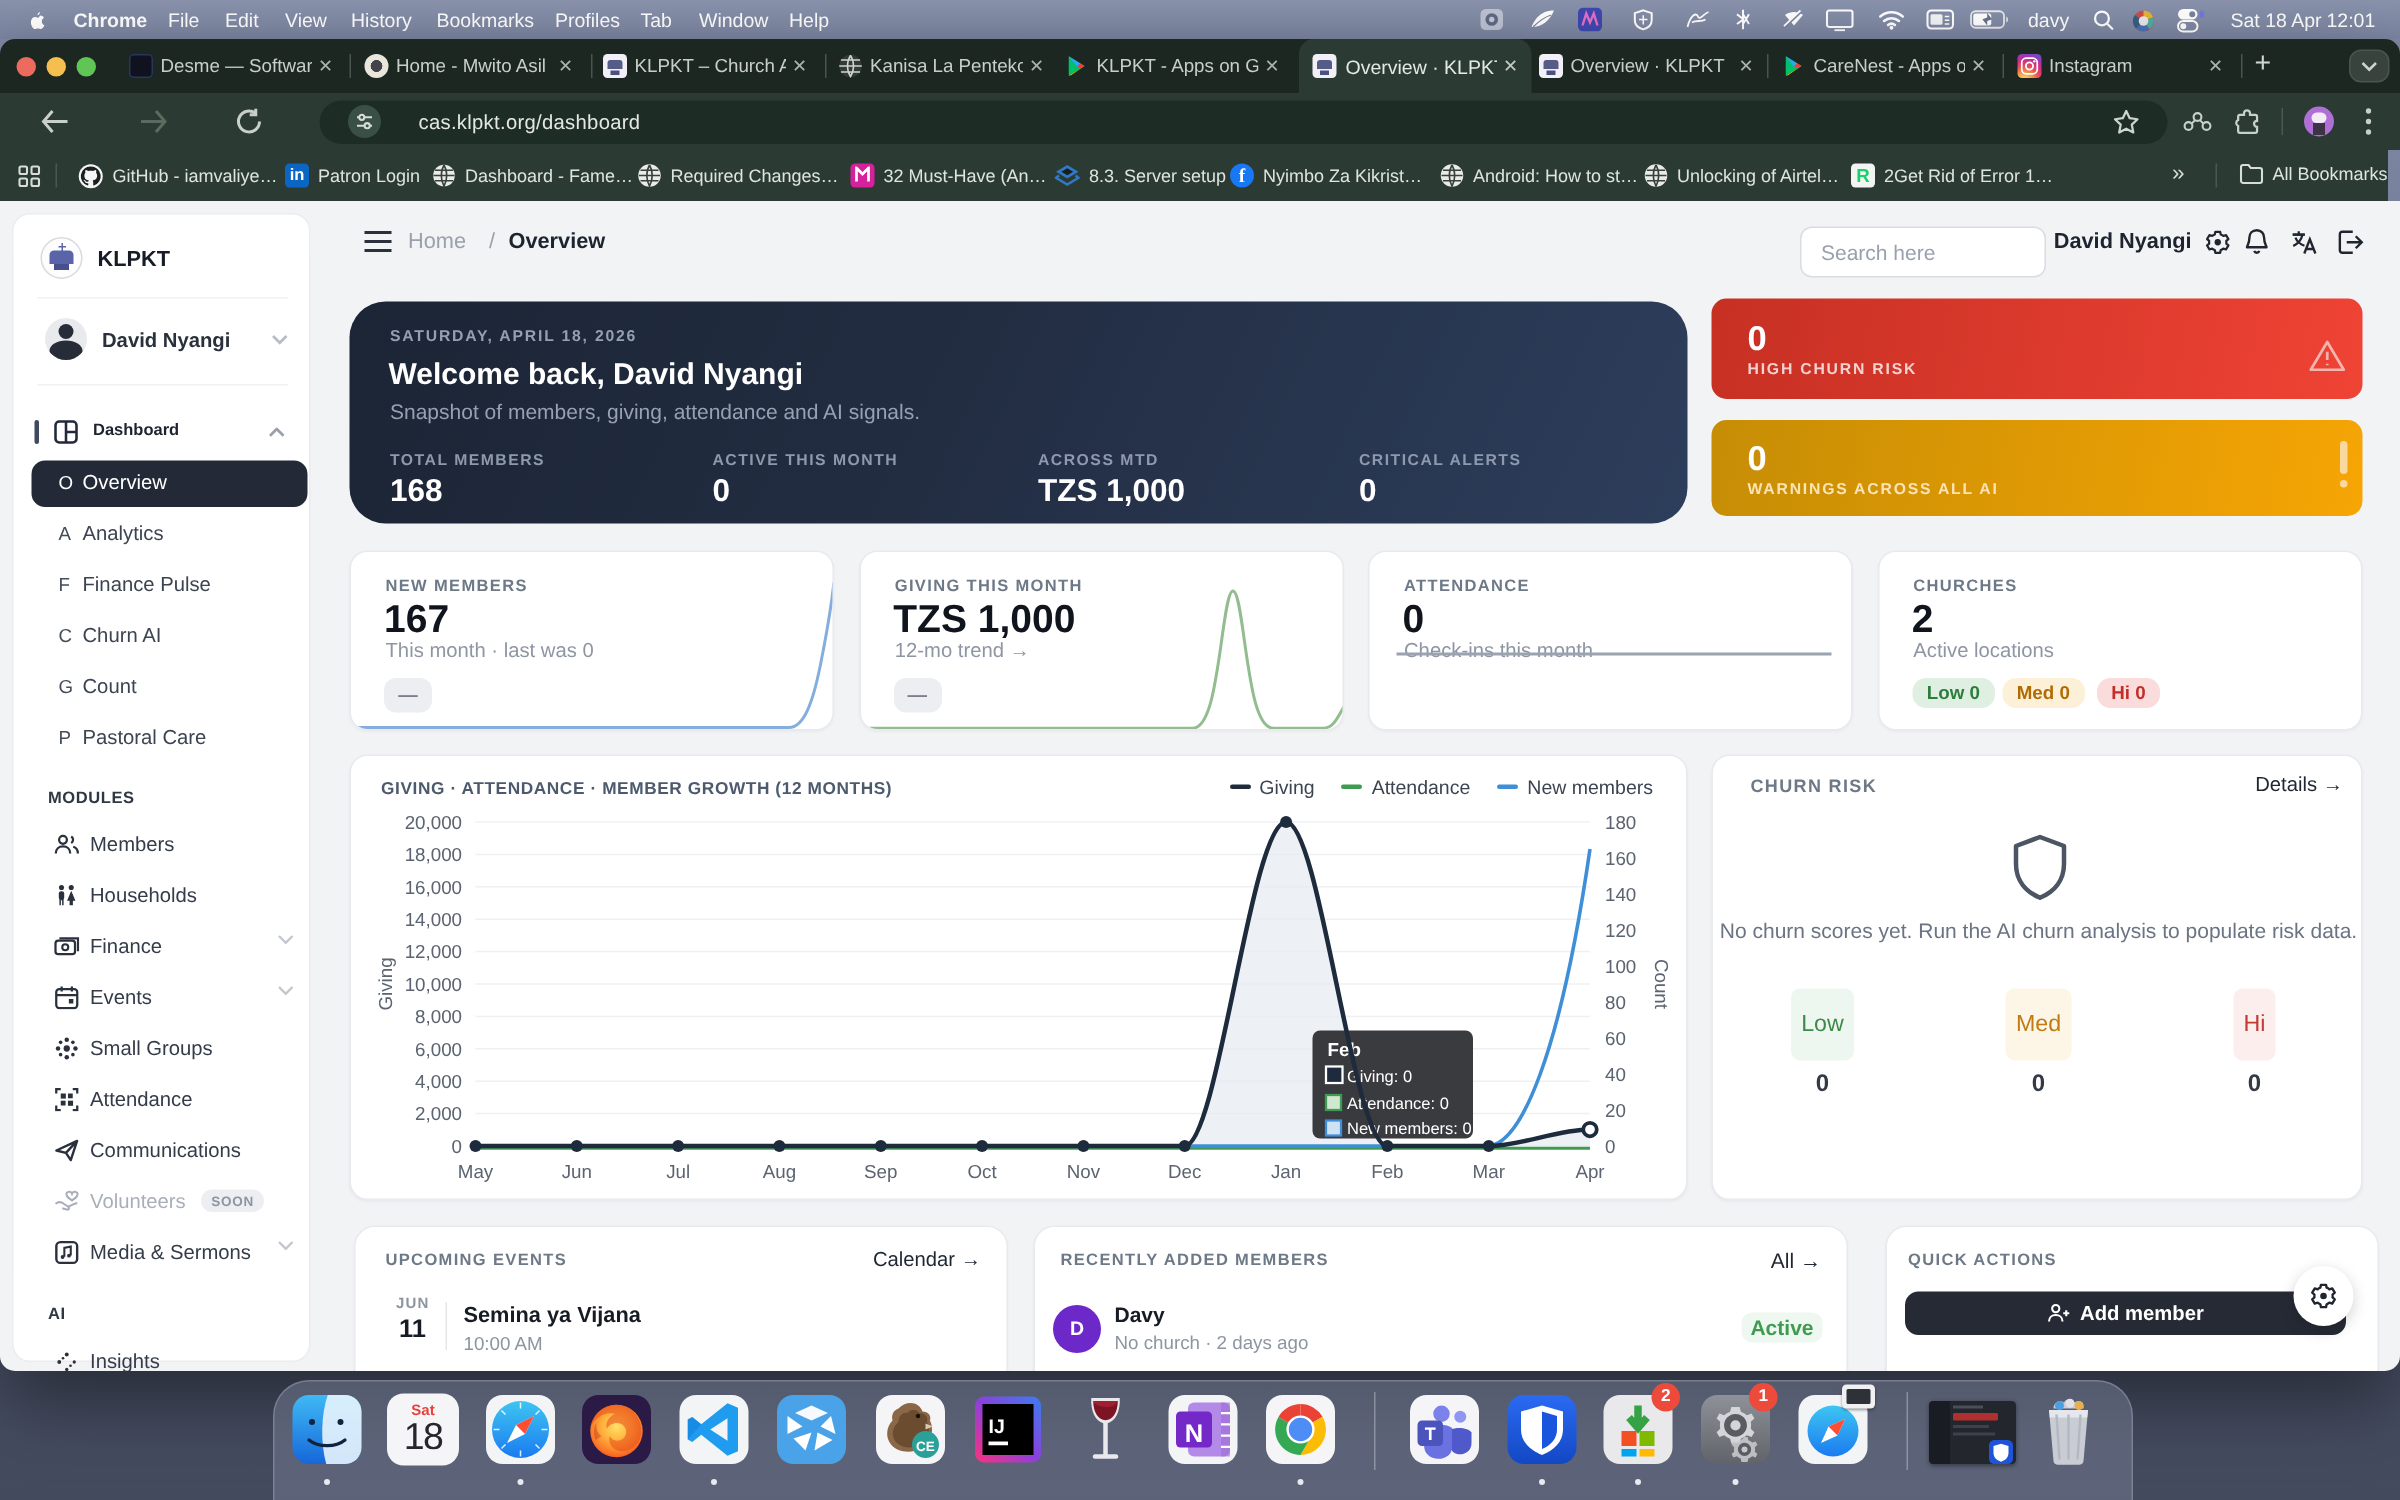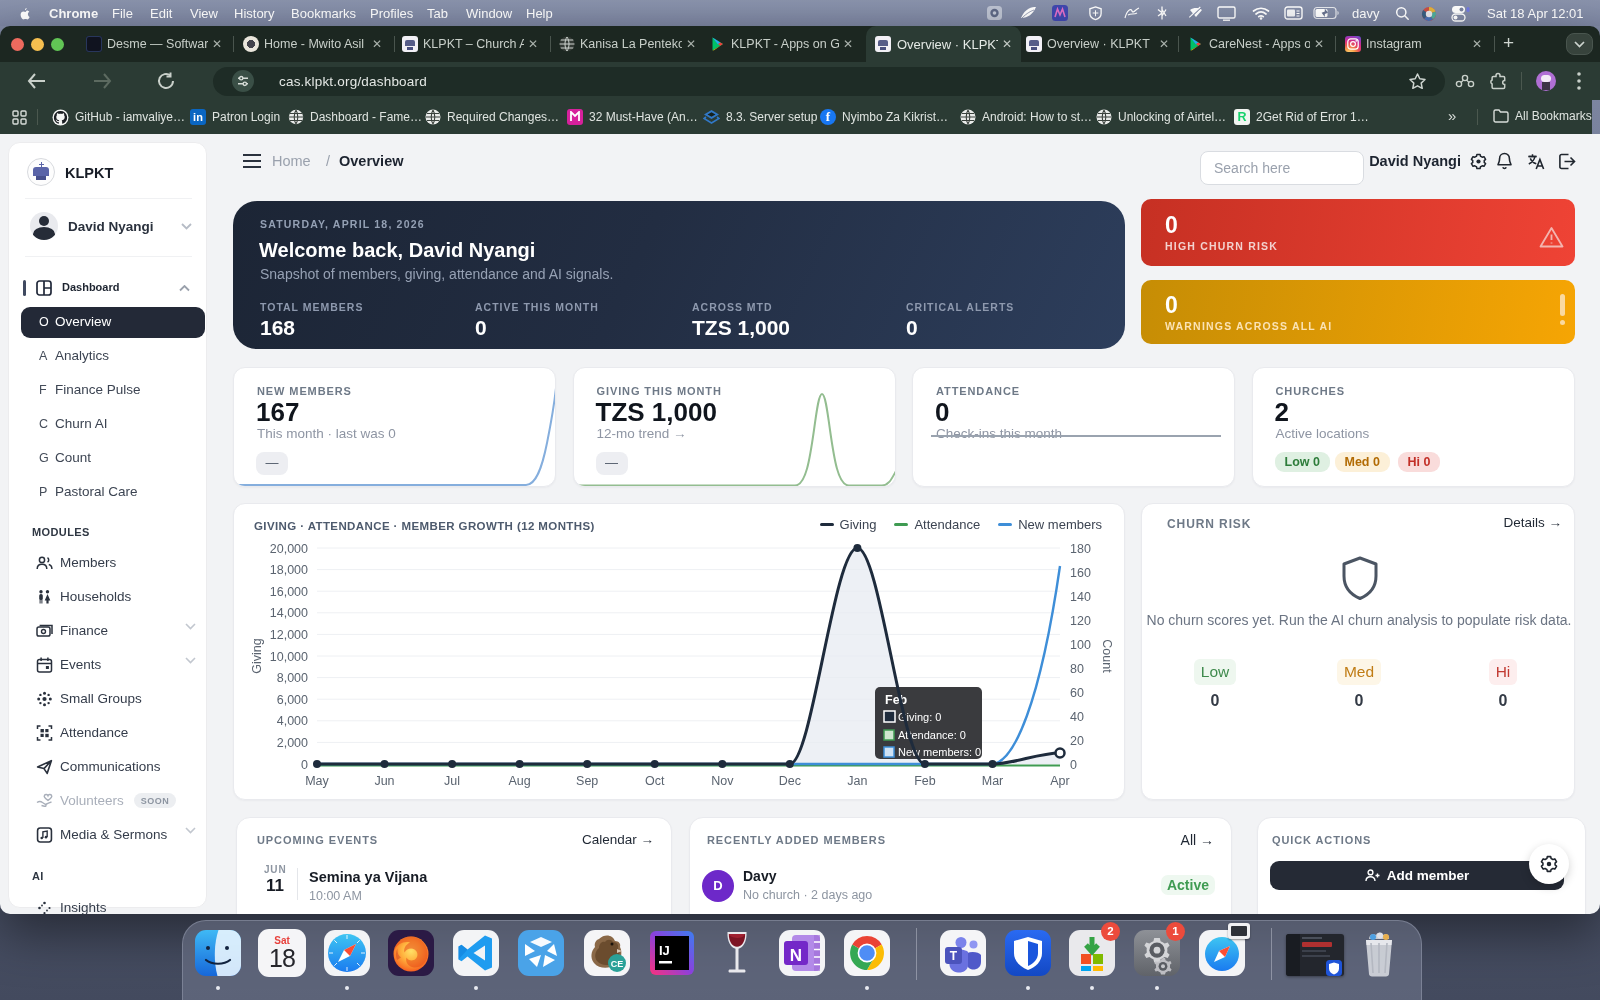--- a/index.html
+++ b/index.html
@@ -77,21 +77,21 @@
 .dashpill { position:absolute; left:22px; top:84px; width:32px; height:23px; border-radius:8px; background:#edeef2; color:#4b5563; text-align:center; line-height:21px; font-size:13px; }
 #chartlegend { position:absolute; right:22px; top:13px; display:flex; align-items:center; font-size:13px; color:#3c4452; }
 .ldash { width:14px; height:3.5px; border-radius:2px; margin-right:6px; }
 .ltxt { margin-right:18px; }
 #chartlegend .ltxt:last-child { margin-right:0; }
 .churncol { position:absolute; top:155px; width:90px; text-align:center; }
 .dicon { position:absolute; top:929px; }
 .dsep { position:absolute; top:928px; width:1px; height:52px; background:rgba(235,238,245,.35); }
 .ddot { position:absolute; top:986px; width:4px; height:4px; border-radius:50%; background:#e8eaf0; }
 .badge { position:absolute; top:-7px; width:19px; height:19px; border-radius:50%; background:#ec4b3c; color:#fff; font-size:11.5px; font-weight:bold; text-align:center; line-height:19px; }
-.cpill { display:inline-block; font-size:15.5px; padding:4px 7px; border-radius:6px; }
+.cpill { display:inline-block; font-size:15.5px; padding:15px 7px; border-radius:6px; }
 .cval { font-size:16px; font-weight:bold; color:#333a45; margin-top:7px; }
 
 </style>
 </head>
 <body>
 
 <div id="menubar">
   <svg style="position:absolute;left:19px;top:7px" width="11" height="13" viewBox="0 0 11 13">
       <path d="M7.8 3.4 C8.9 3.4 9.8 4 10.3 4.8 C9.4 5.4 8.9 6.2 8.9 7.3 C8.9 8.5 9.6 9.4 10.6 9.9 C10.1 11.2 9.2 12.4 8.2 12.4 C7.5 12.4 7.2 12 6.3 12 C5.4 12 5 12.4 4.4 12.4 C3.2 12.4 1.6 10.2 1.6 7.8 C1.6 5.6 3 4.4 4.5 4.4 C5.3 4.4 5.9 4.9 6.4 4.9 C6.9 4.9 7.6 3.4 7.8 3.4Z M7.6 1 C7.7 1.8 7.1 3 6 3.2 C5.9 2.2 6.7 1.2 7.6 1Z" fill="#fff"></path>
     </svg>

